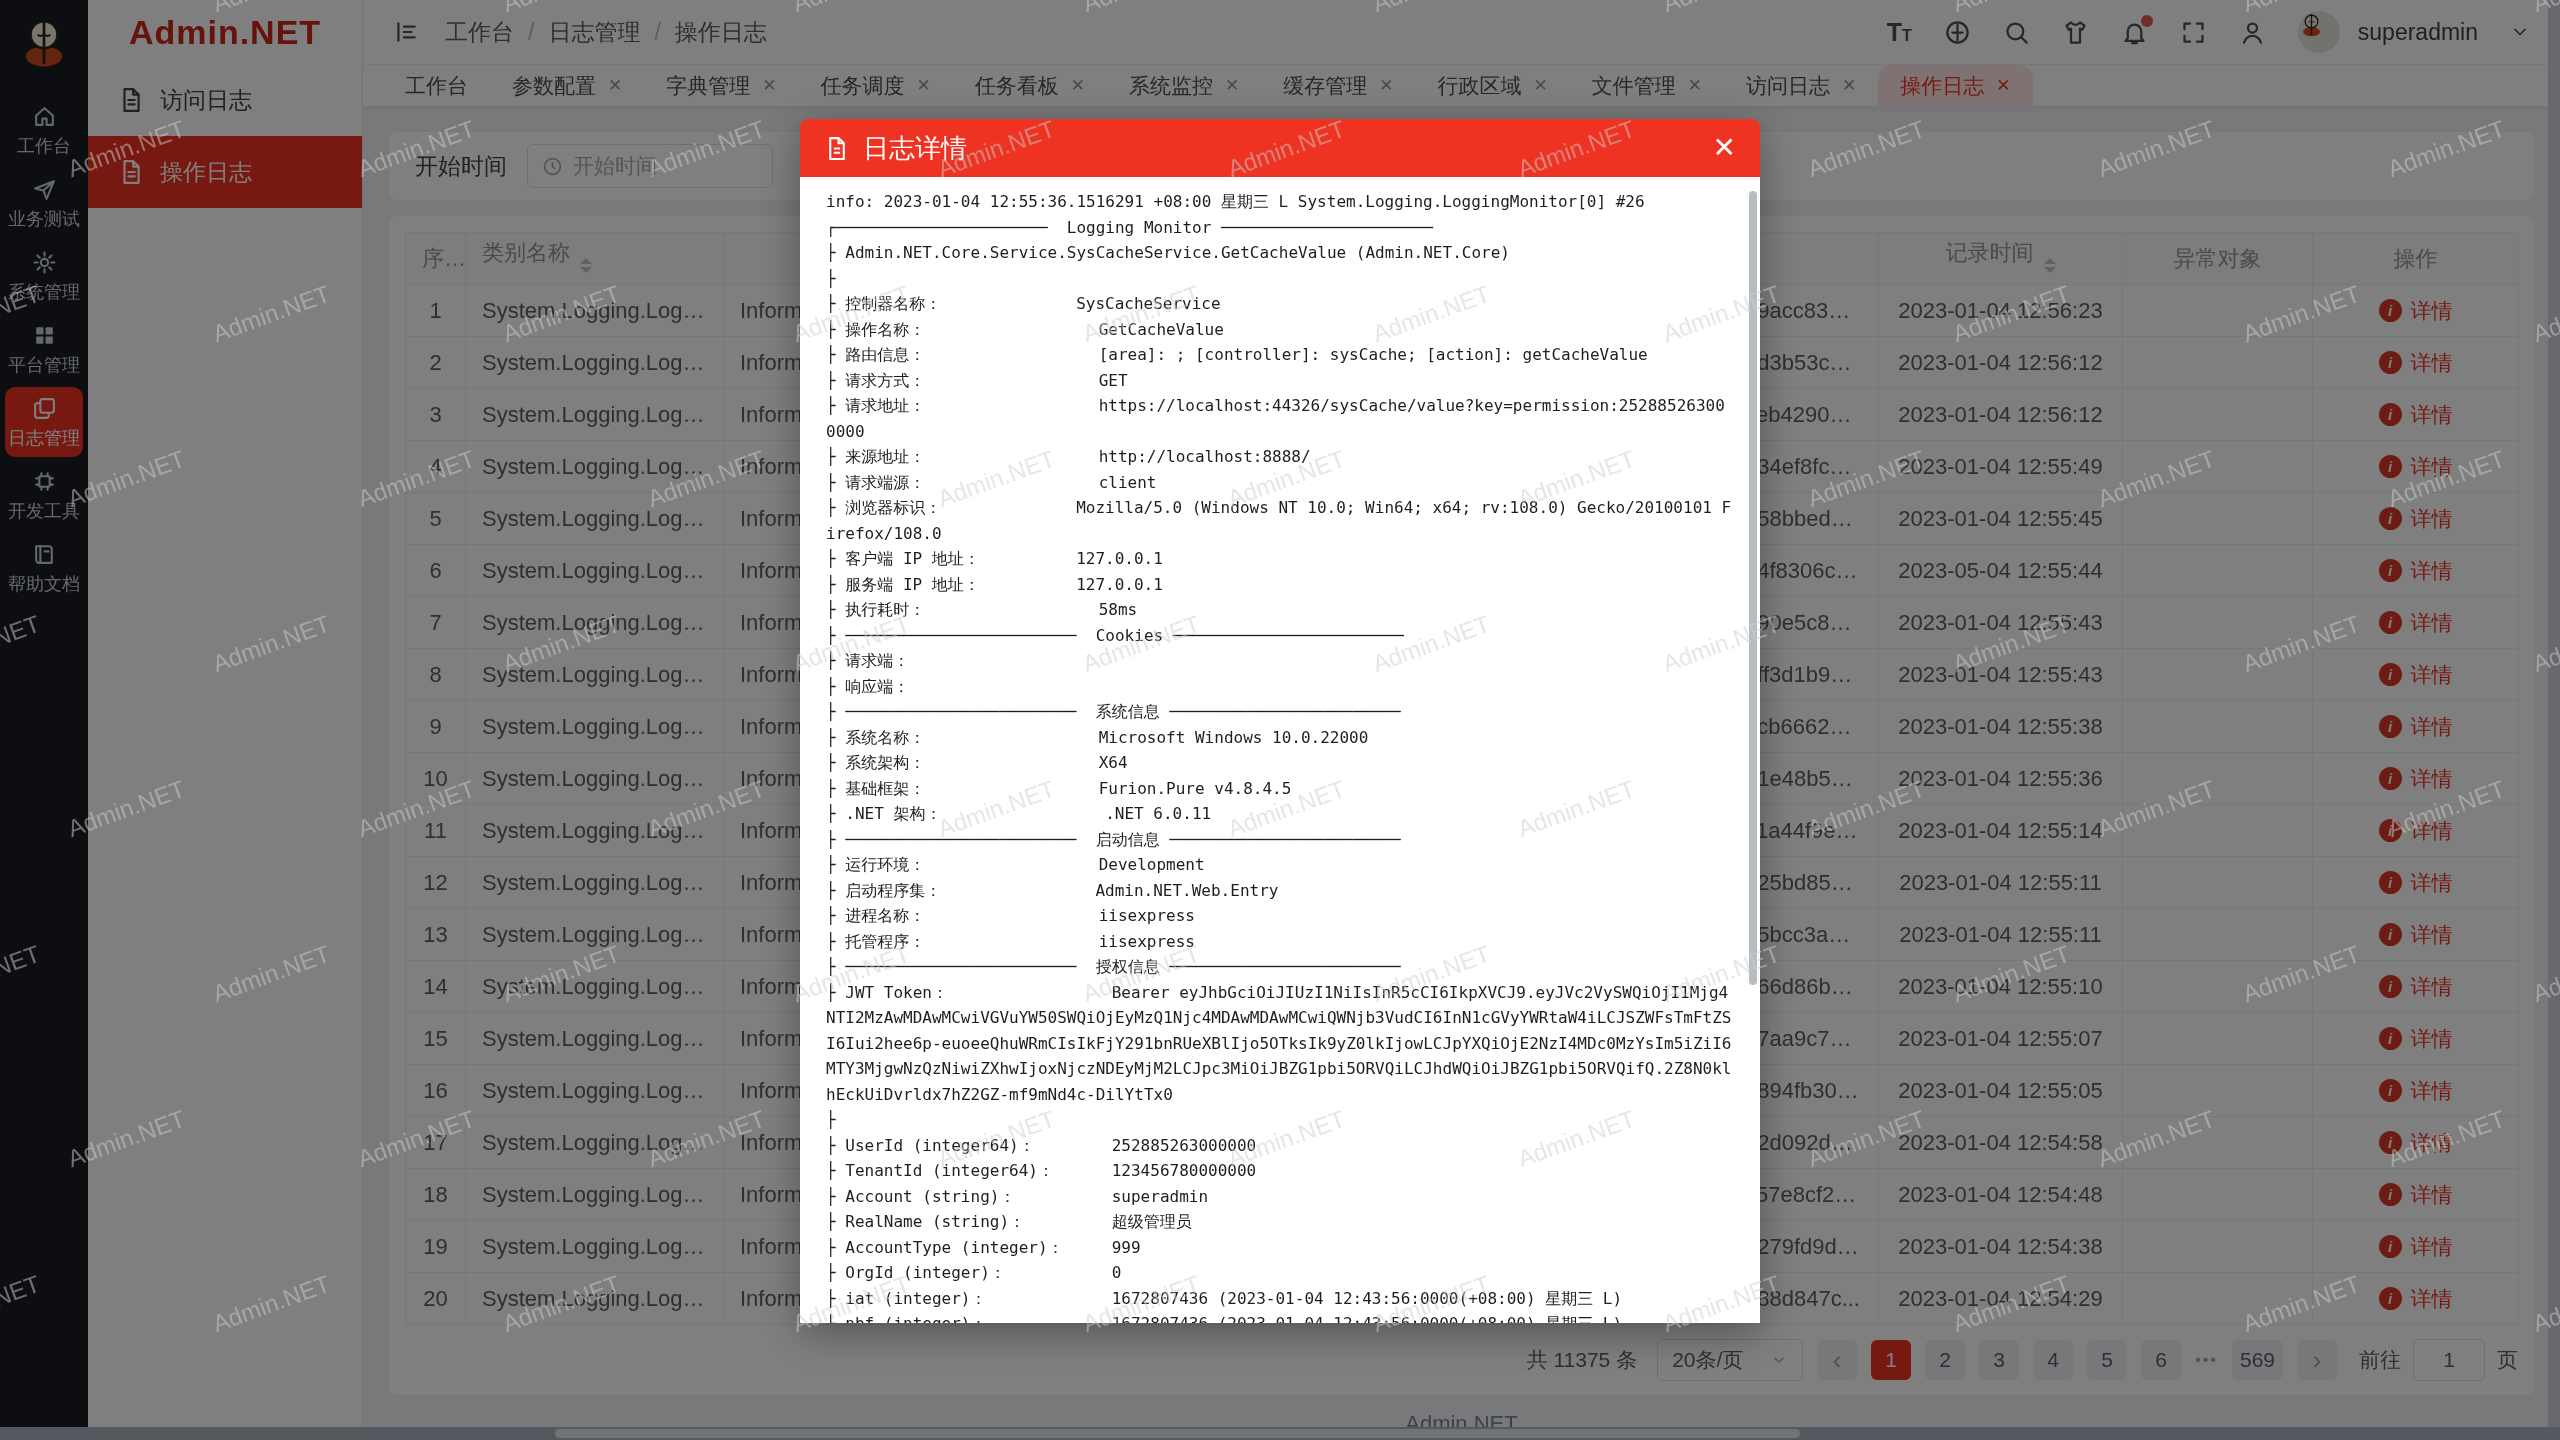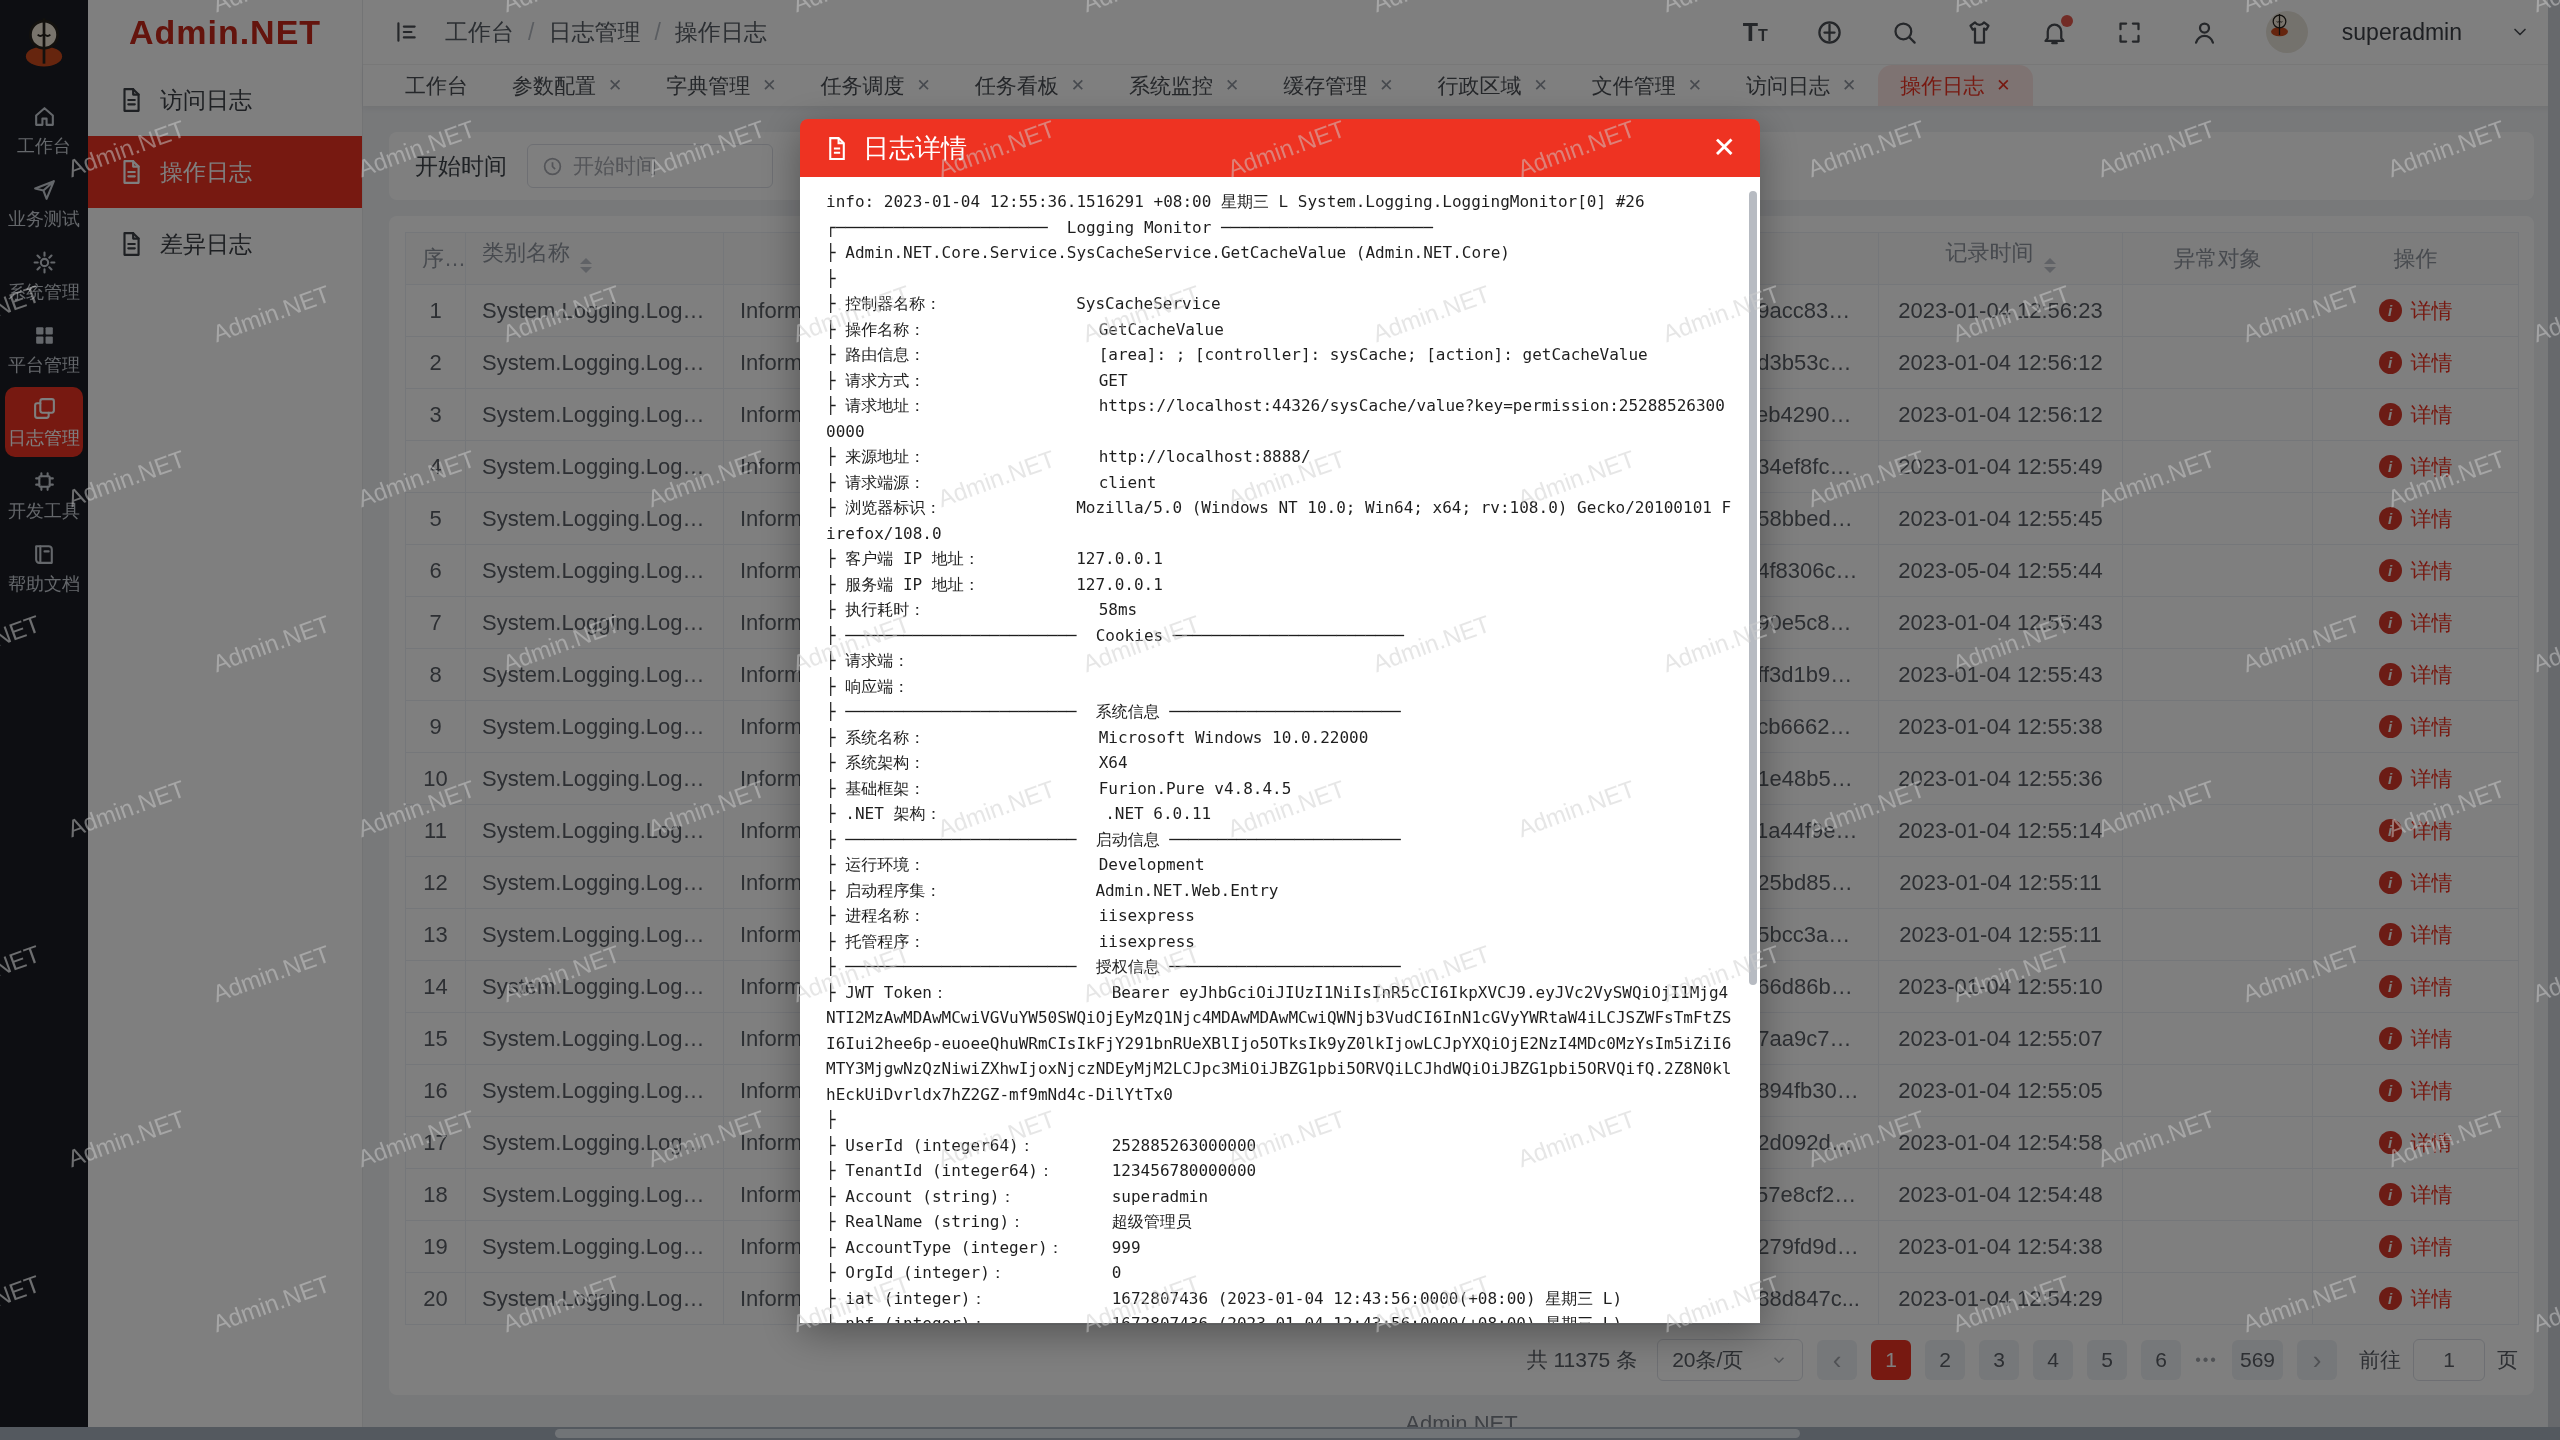--- a/index.html
+++ b/index.html
@@ -28,21 +28,21 @@
   .side-item{height:72px;display:flex;align-items:center;gap:16px;padding-left:30px;font-size:23px;color:var(--text-dark);cursor:pointer;}
   .side-item svg{width:26px;height:26px;}
   .side-item.active{background:var(--red);color:#fff;}
 
   
   .main{flex:1;display:flex;flex-direction:column;min-width:0;}
   .topbar{height:64px;background:#fff;display:flex;align-items:center;padding:0 30px;gap:26px;flex-shrink:0;}
   .collapse{color:#4a4e54;cursor:pointer;}
   .breadcrumb{display:flex;align-items:center;gap:14px;font-size:23px;color:#595f66;}
   .breadcrumb .sep{color:#b5bac2;}
-  .top-actions{margin-left:auto;display:flex;align-items:center;gap:48px;color:#4a4e54;}
+  .top-actions{margin-left:auto;display:flex;align-items:center;gap:32px;color:#4a4e54;}
   .top-actions .icon{cursor:pointer;position:relative;}
   .top-actions svg{width:27px;height:27px;}
   .tt{font-size:25px;font-weight:bold;line-height:1;cursor:pointer;}
   .tt small{font-size:16px;font-weight:bold;}
   .bell-dot{position:absolute;top:-4px;right:-5px;width:12px;height:12px;border-radius:50%;background:#e4594c;}
   .avatar{width:42px;height:42px;border-radius:50%;background:#e9e4da;overflow:hidden;cursor:pointer;}
   .username{font-size:23px;color:#3d4147;margin-left:-14px;cursor:pointer;}
   .chev{cursor:pointer;} .chev svg{width:20px;height:20px;}
 
   
@@ -203,29 +203,20 @@
           <span>访问日志</span>
         </div>
         <div class="side-item active">
           <span>
             <svg viewBox="0 0 24 24" fill="none" stroke="currentColor" stroke-width="2" stroke-linecap="round" stroke-linejoin="round">
               <path d="M6 2h8l5 5v15H6z"></path>
               <path d="M14 2v5h5M9.5 12h6M9.5 16h6"></path>
             </svg>
           </span>
           <span>操作日志</span>
-        </div>
-        <div class="side-item">
-          <span>
-            <svg viewBox="0 0 24 24" fill="none" stroke="currentColor" stroke-width="2" stroke-linecap="round" stroke-linejoin="round">
-              <path d="M6 2h8l5 5v15H6z"></path>
-              <path d="M14 2v5h5M9.5 12h6M9.5 16h6"></path>
-            </svg>
-          </span>
-          <span>差异日志</span>
         </div>
       </nav>
   </aside>
 
   <div class="main">
 
     <header class="topbar">
       <span class="collapse">
         <svg viewBox="0 0 24 24" width="26" height="26" fill="none" stroke="currentColor" stroke-width="2" stroke-linecap="round">
             <path d="M5 4v16M10 7h10M10 12h7M10 17h10"></path>

